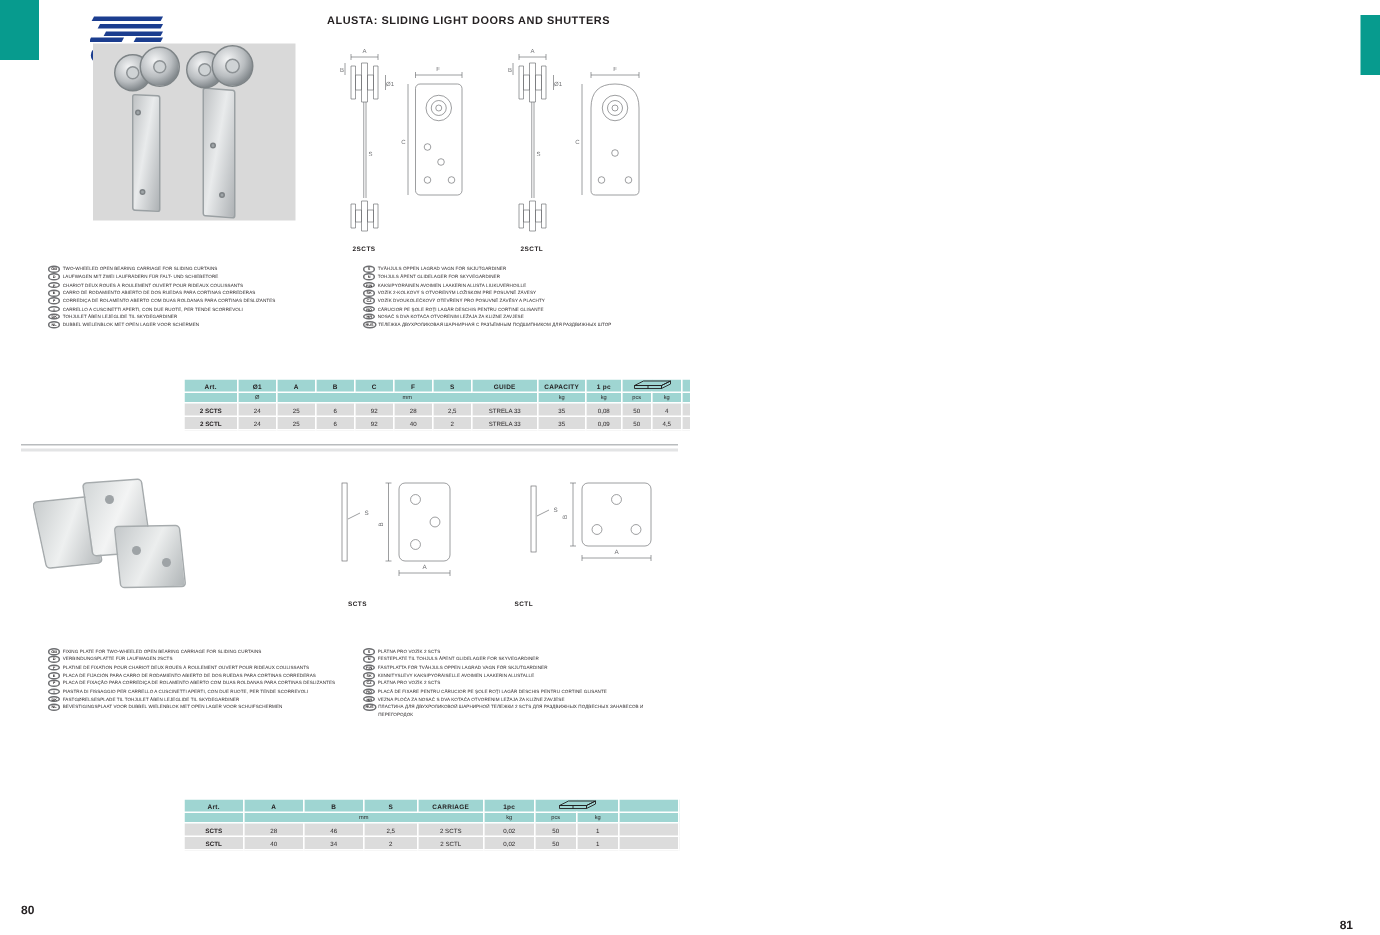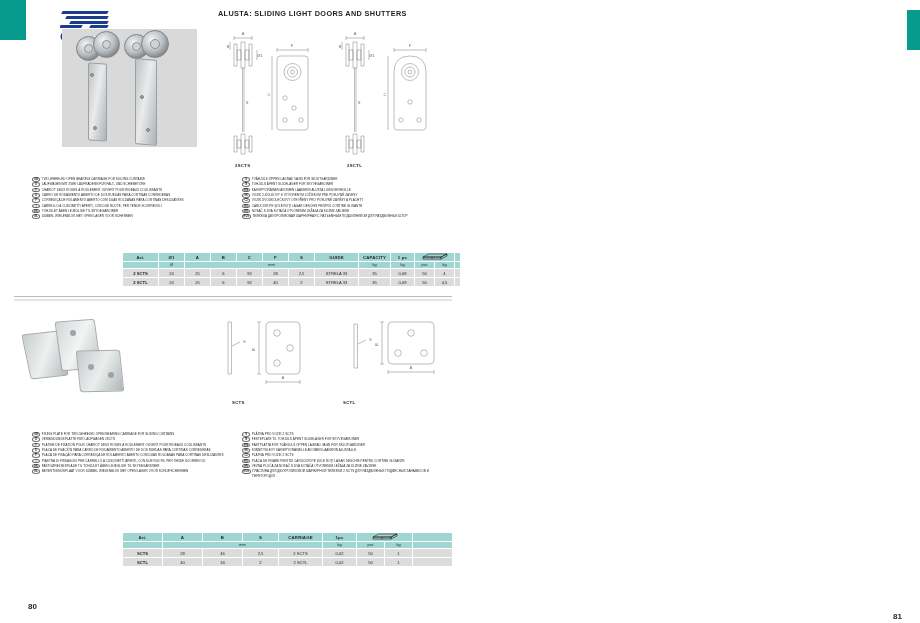--- a/index.html
+++ b/index.html
@@ -30,21 +30,21 @@
 
   
   .series-title {
     position:absolute; font-size:7.3px; font-weight:bold;
     letter-spacing:.35px; color:#231f20; white-space:nowrap;
   }
   .title-left  { left:218px; top:9px; }
 
   
   .page-num { position:absolute; bottom:12px; font-size:8px; font-weight:bold; color:#231f20; }
-  .pn-left { left:28px; }
+  .pn-left { left:14px; }
   .pn-right { right:18px; }
 
   
   .photo {
     position:absolute; background:#d9d9d9;
     overflow:hidden;
   }
   .photo-carriage { left:62px; top:29px; width:135px; height:118px; }
 
   

